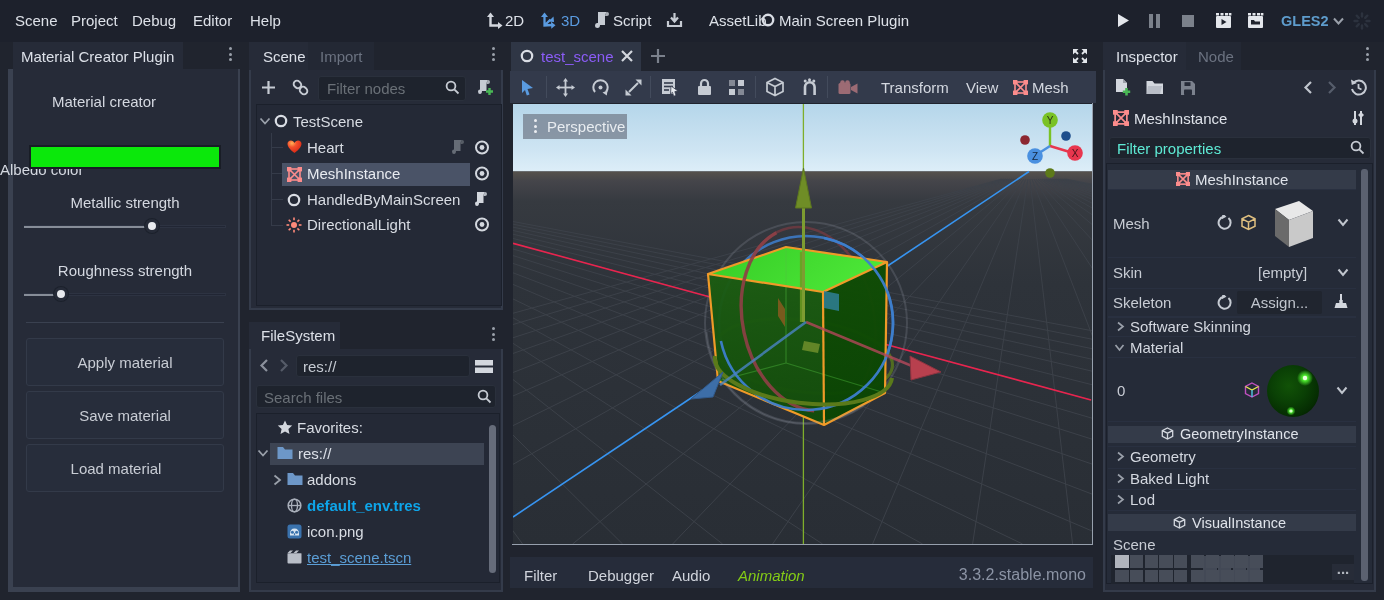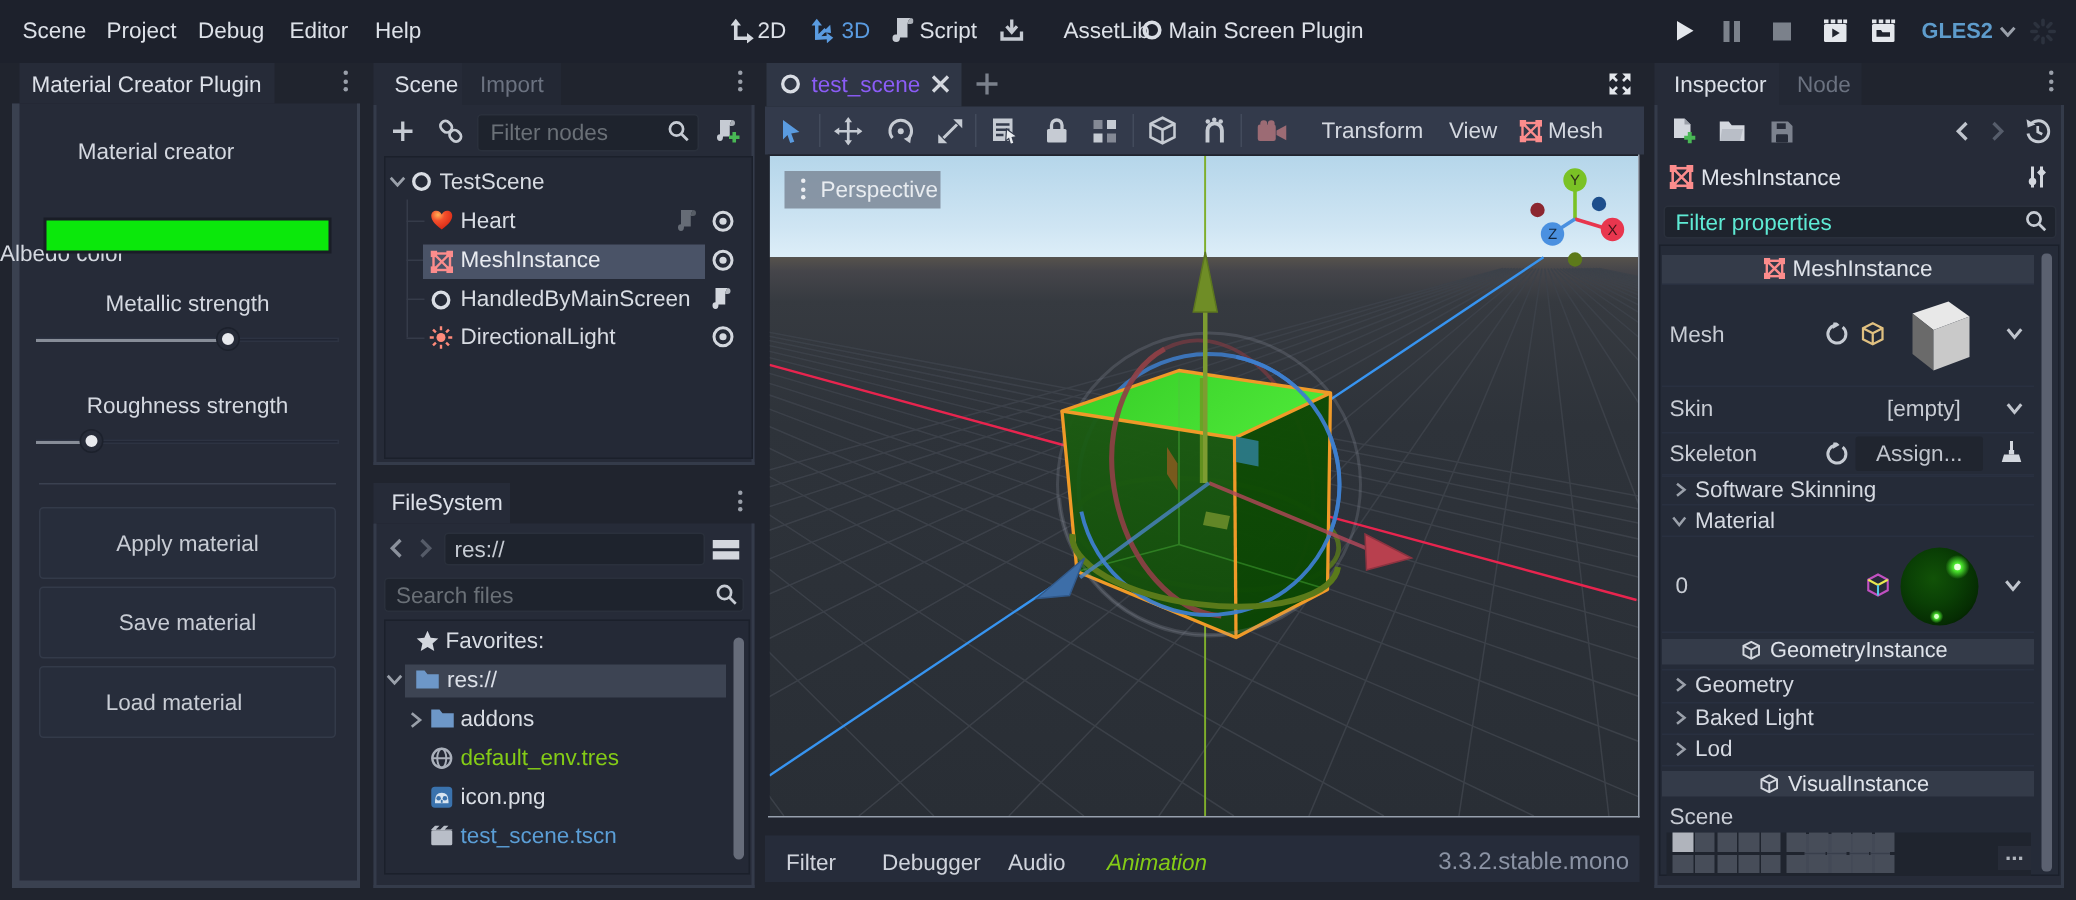--- a/index.html
+++ b/index.html
@@ -289,36 +289,36 @@
 <svg class="abs" style="left:287px;top:472px;" width="16" height="14" viewBox="0 0 16 14">
  <path d="M0.5 1 H6 L8 3.5 H15.5 V13 H0.5 Z" fill="#6d97c8"></path>
 </svg>
 <div class="txt" style="left:307px;top:471px;color:#d8dce3;">addons</div>
 
 <svg class="abs" style="left:287px;top:498px;" width="15" height="15" viewBox="0 0 15 15">
  <circle cx="7.5" cy="7.5" r="6.3" fill="none" stroke="#aab0bb" stroke-width="1.6"></circle>
  <ellipse cx="7.5" cy="7.5" rx="3" ry="6.3" fill="none" stroke="#aab0bb" stroke-width="1.3"></ellipse>
  <line x1="1.2" y1="7.5" x2="13.8" y2="7.5" stroke="#aab0bb" stroke-width="1.3"></line>
 </svg>
-<div class="txt" style="left:307px;top:497px;color:#84cc16;">default_env.tres</div>
+<div class="txt" style="left:307px;top:497px;color:#0ea5e9;font-weight:bold;">default_env.tres</div>
 
 <svg class="abs" style="left:287px;top:524px;" width="15" height="15" viewBox="0 0 15 15">
  <rect x="0.5" y="0.5" width="14" height="14" rx="2.5" fill="#3a72ad"></rect>
  <path d="M3 10 Q3 4.5 7.5 4.5 Q12 4.5 12 10 V11.5 H3 Z" fill="#d8e4f0"></path>
  <circle cx="5.4" cy="8.2" r="1.5" fill="#3a72ad"></circle>
  <circle cx="9.6" cy="8.2" r="1.5" fill="#3a72ad"></circle>
  <rect x="6.9" y="9.2" width="1.2" height="2" fill="#3a72ad"></rect>
 </svg>
 <div class="txt" style="left:307px;top:523px;color:#d8dce3;">icon.png</div>
 
 <svg class="abs" style="left:287px;top:550px;" width="15" height="14" viewBox="0 0 15 14">
  <rect x="0.5" y="3.5" width="14" height="10" rx="1" fill="#b9bec8"></rect>
  <path d="M0.5 3 L3 0.5 H6 L3.5 3 H6.5 L9 0.5 H12 L9.5 3 H14.5 V3.5 H0.5 Z" fill="#b9bec8"></path>
 </svg>
-<div class="txt" style="left:307px;top:549px;color:#5b9ed6;">test_scene.tscn</div>
+<div class="txt" style="left:307px;top:549px;color:#5b9ed6;text-decoration:underline;">test_scene.tscn</div>
 
 <div class="abs" style="left:511px;top:42px;width:130px;height:29px;background:#2f3645;"></div>
 <svg class="abs" style="left:520px;top:49px;" width="14" height="14" viewBox="0 0 14 14">
  <circle cx="7" cy="7" r="5.2" fill="none" stroke="#d9dde4" stroke-width="2.2"></circle>
 </svg>
 <div class="txt" style="left:541px;top:48px;color:#8b5cf6;">test_scene</div>
 <svg class="abs" style="left:620px;top:49px;" width="14" height="14" viewBox="0 0 14 14">
  <path d="M2 2 L12 12 M12 2 L2 12" stroke="#d3d7de" stroke-width="2.2"></path>
 </svg>
 <svg class="abs" style="left:650px;top:48px;" width="16" height="16" viewBox="0 0 16 16">

